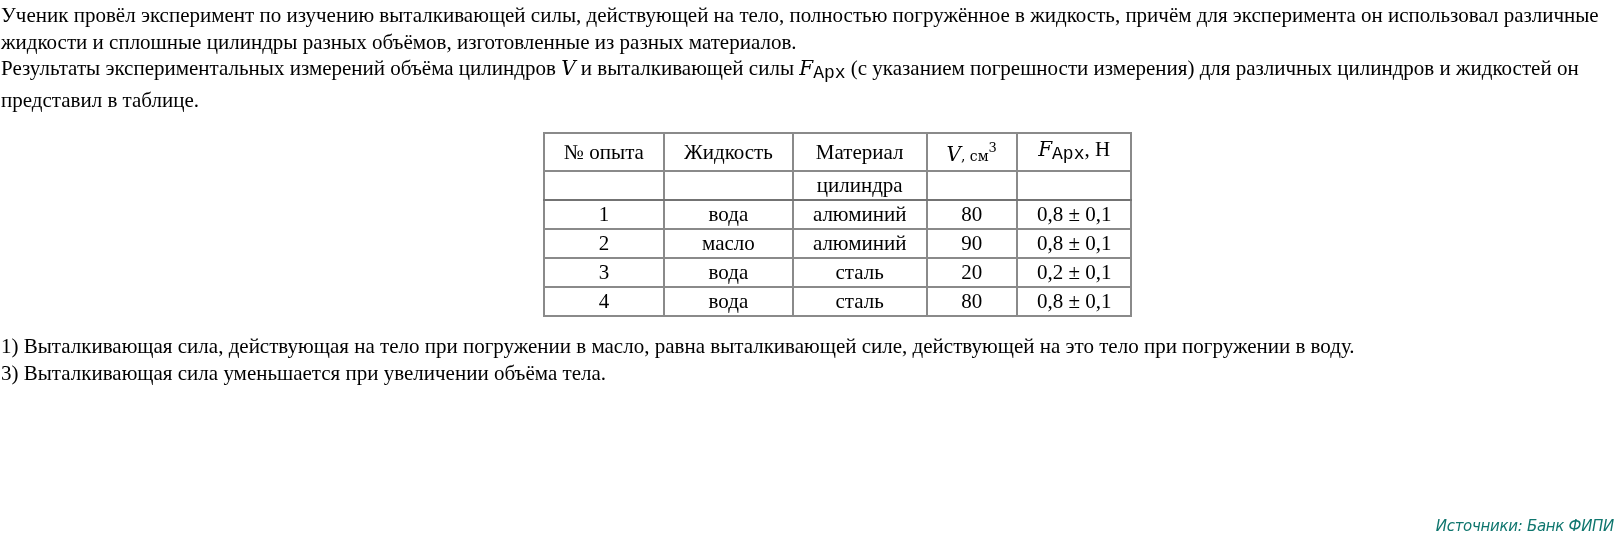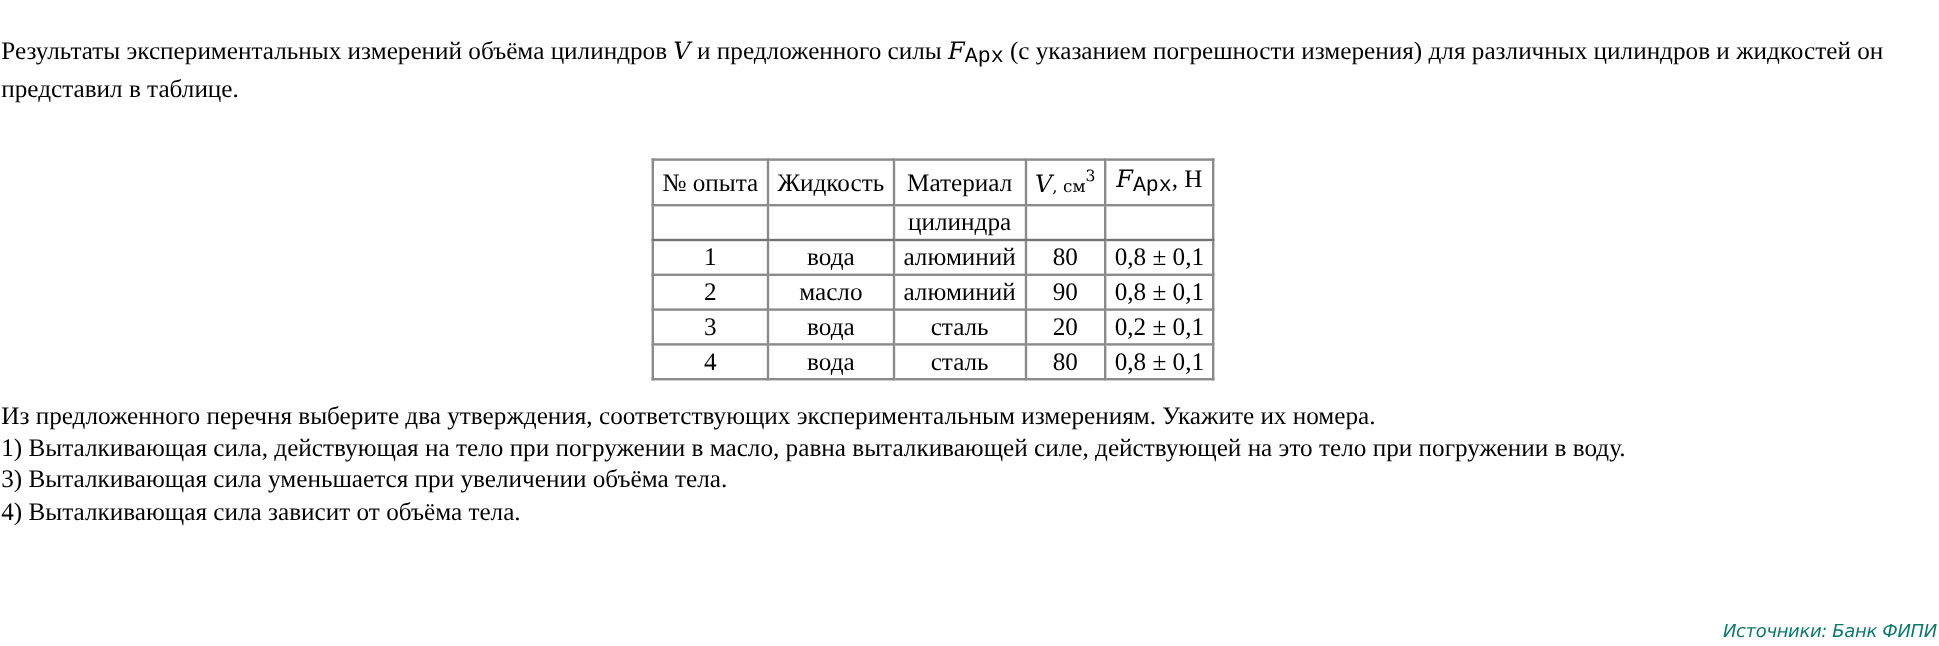--- a/index.html
+++ b/index.html
@@ -48,21 +48,21 @@
       left: 543px;
       top: 132px;
     }
     table {
       border-collapse: collapse;
       font-family: "Liberation Serif", "DejaVu Serif", serif;
       font-size: 21px;
     }
     td, th {
       border: 2px solid #8a8a8a;
-      padding: 0 7px;
+      padding: 0 19px;
       height: 27px;
       line-height: 27px;
       text-align: center;
       font-weight: normal;
       white-space: nowrap;
     }
     thead tr:last-child th {
       border-bottom: 2px solid #737373;
     }
     .head-math {
@@ -88,22 +88,22 @@
       letter-spacing: -0.3px;
     }
     .source-label { color: #0f766e; }
     .source-link { color: #0f766e; text-decoration: none; }
   </style>
 </head>
 <body>
 
 <div class="content">
   <p class="para">
-    <br>
-    <span>Результаты экспериментальных измерений объёма цилиндров </span><span class="math-i">V</span><span> и предложенного силы </span><span class="math-i"><span>F</span><span class="sub">Арх</span></span><span> (с указанием погрешности измерения) для различных цилиндров и жидкостей он представил в таблице.</span>
+    <span>Ученик провёл эксперимент по изучению выталкивающей силы, действующей на тело, полностью погружённое в жидкость, причём для эксперимента он использовал различные жидкости и сплошные цилиндры разных объёмов, изготовленные из разных материалов.</span><br>
+    <span>Результаты экспериментальных измерений объёма цилиндров </span><span class="math-i">V</span><span> и выталкивающей силы </span><span class="math-i"><span>F</span><span class="sub">Арх</span></span><span> (с указанием погрешности измерения) для различных цилиндров и жидкостей он представил в таблице.</span>
   </p>
 </div>
 
 <div class="table-wrap">
   <table>
     <thead>
       <tr>
         <th>№ опыта</th>
         <th>Жидкость</th>
         <th>Материал</th>
@@ -145,22 +145,20 @@
         <td>вода</td>
         <td>сталь</td>
         <td>80</td>
         <td>0,8 ± 0,1</td>
       </tr>
     </tbody>
   </table>
 </div>
 
 <div class="questions">
-  <p>Из предложенного перечня выберите два утверждения, соответствующих экспериментальным измерениям. Укажите их номера.</p>
   <p>1) Выталкивающая сила, действующая на тело при погружении в масло, равна выталкивающей силе, действующей на это тело при погружении в воду.</p>
   <p>3) Выталкивающая сила уменьшается при увеличении объёма тела.</p>
-  <p>4) Выталкивающая сила зависит от объёма тела.</p>
 </div>
 
 <div class="source">
   <span class="source-label">Источники:</span>
   <a class="source-link">Банк ФИПИ</a>
 </div>
 
 </body></html>

